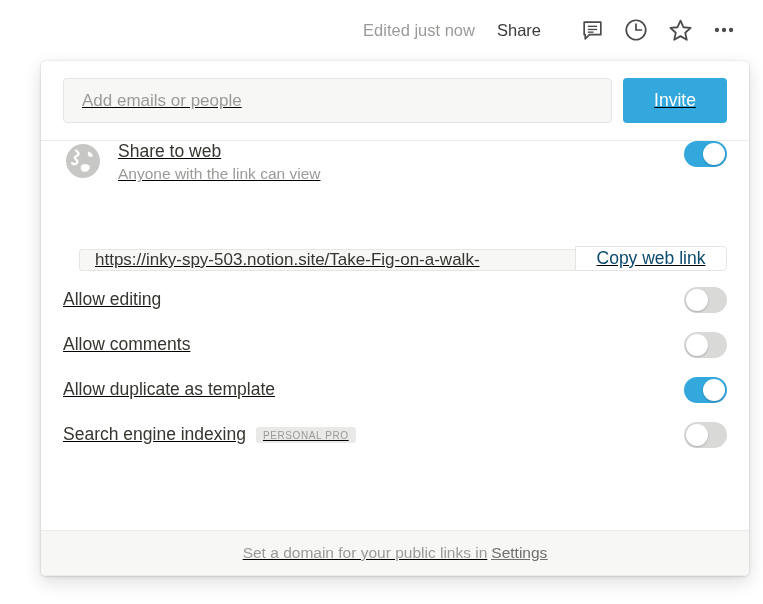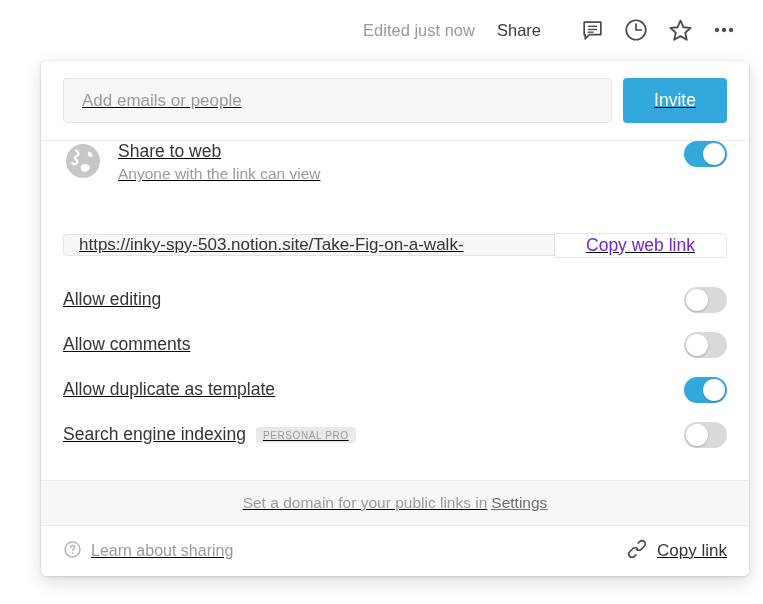--- a/index.html
+++ b/index.html
@@ -155,47 +155,47 @@
     height: 22px;
     border-radius: 50%;
     background: #ffffff;
     box-shadow: 0 1px 2px rgba(0,0,0,0.22);
   }
   .toggle.on .knob { left: 19px; }
 
   
   .url-row {
     height: 52px;
-    margin: 0 22px 6px 22px;
-    display: flex;
-    align-items: center;
+    margin: 0 22px 6px 38px;
+    display: flex;
+    align-items: flex-end;
     flex: none;
   }
   .url-field {
     flex: 1;
     background: #f7f7f6;
     border: 1px solid #e6e5e3;
     border-right: none;
     border-radius: 4px 0 0 4px;
     font-size: 17px;
     color: #37352f;
     padding: 0 15px;
     box-sizing: border-box;
     outline: none;
     white-space: nowrap;
     overflow: hidden;
     font-family: "Liberation Sans", sans-serif;
   }
   .copy-web-btn {
-    width: 173px;
+    width: 152px;
     background: #ffffff;
     border: 1px solid #e6e5e3;
     border-radius: 0 4px 4px 0;
     font-size: 17.5px;
-    color: #6d28d9;
+    color: #0c4a6e;
     font-family: "Liberation Sans", sans-serif;
     cursor: pointer;
     flex: none;
   }
 
   
   .options { flex: none; padding: 0 22px; }
   .opt-row {
     height: 45px;
     display: flex;
@@ -373,36 +373,14 @@
         <span class="knob"></span>
       </div>
     </div>
   </div>
 
   <div class="domain-band">
     <span class="domain-text">Set a domain for your public links in</span>
     <span class="domain-link">Settings</span>
   </div>
 
-  <div class="bottom-bar">
-    <div class="learn">
-      <span>
-        <svg width="19" height="19" viewBox="0 0 24 24" fill="none" stroke="#b3b2af" stroke-width="1.7">
-          <circle cx="12" cy="12" r="9.5"></circle>
-          <path d="M9.6 9.3c.2-1.4 1.3-2.3 2.6-2.3 1.4 0 2.5 1 2.5 2.3 0 1.9-2.4 1.9-2.4 3.7" stroke-linecap="round"></path>
-          <circle cx="12.3" cy="16.6" r="1" fill="#b3b2af" stroke="none"></circle>
-        </svg>
-      </span>
-      <span class="learn-label">Learn about sharing</span>
-    </div>
-
-    <div class="copy-link">
-      <span>
-        <svg width="22" height="22" viewBox="0 0 24 24" fill="none" stroke="#4a4a48" stroke-width="1.7" stroke-linecap="round">
-          <path d="M13.2 5.6l1.7-1.7a3.6 3.6 0 015.1 5.1l-3.4 3.4a3.6 3.6 0 01-5.1 0"></path>
-          <path d="M10.8 18.4l-1.7 1.7a3.6 3.6 0 01-5.1-5.1l3.4-3.4a3.6 3.6 0 015.1 0"></path>
-        </svg>
-      </span>
-      <span class="copy-link-label">Copy link</span>
-    </div>
-  </div>
 
 </div>
 
 </body></html>

